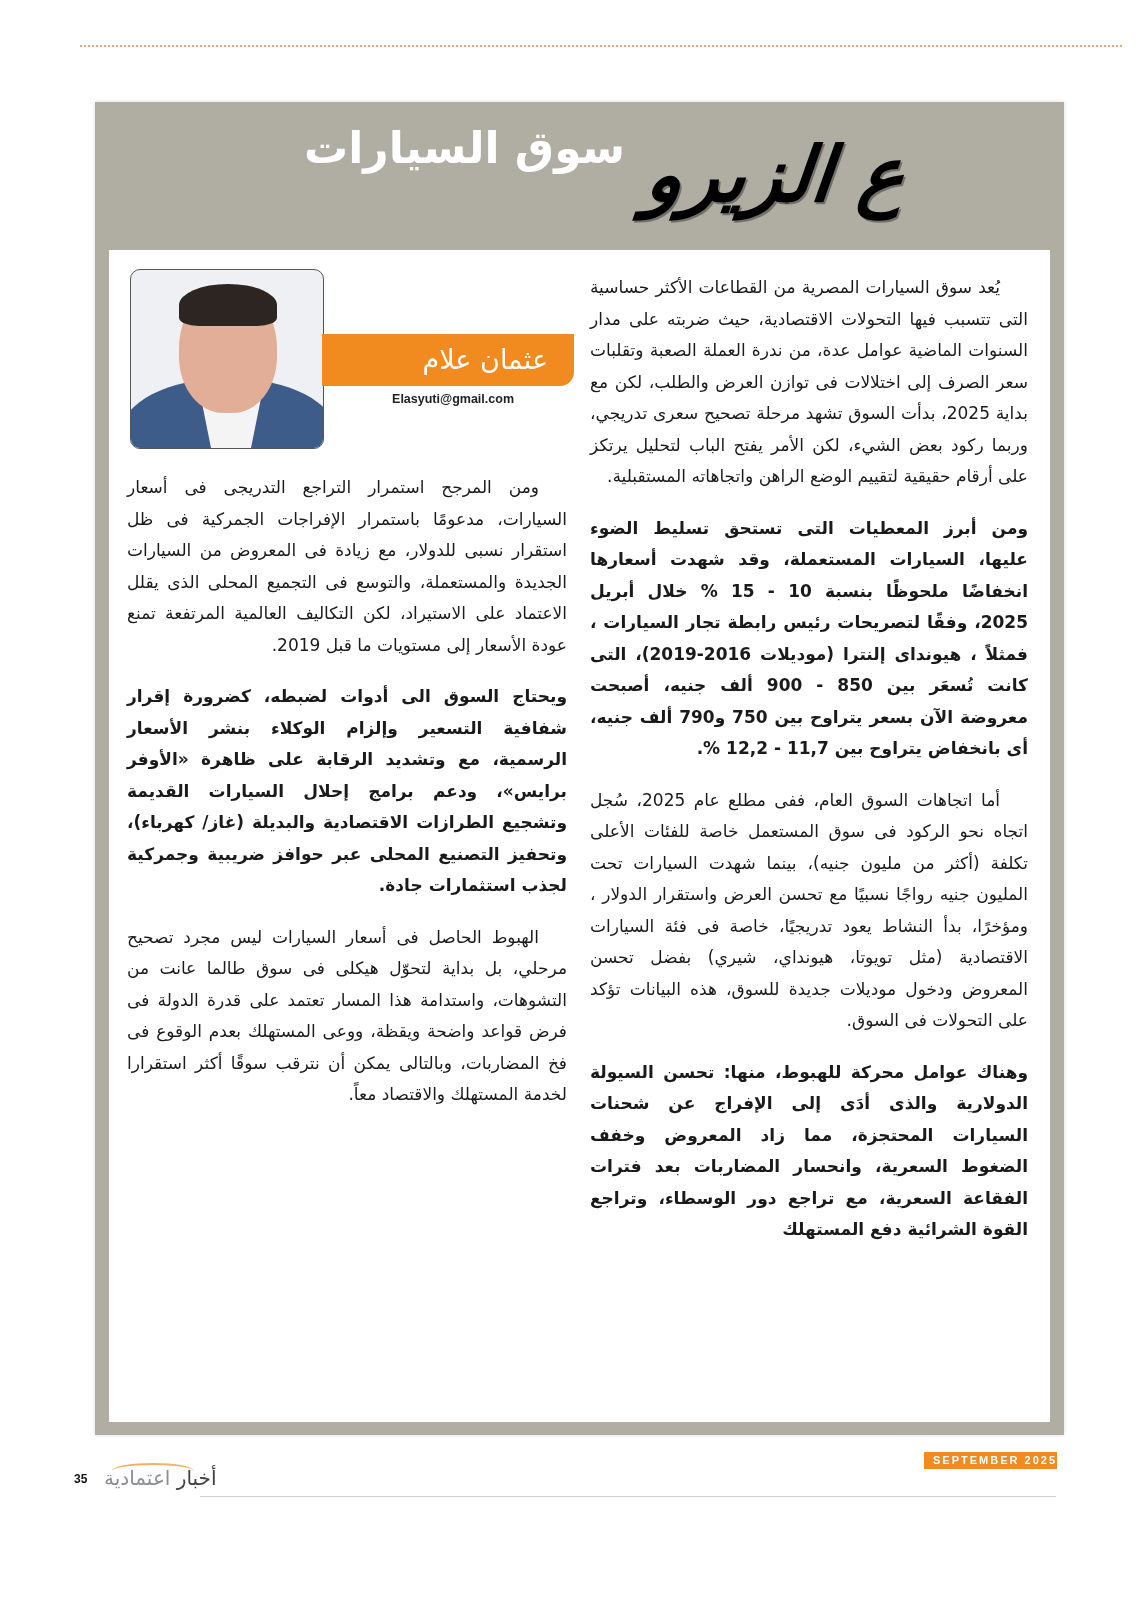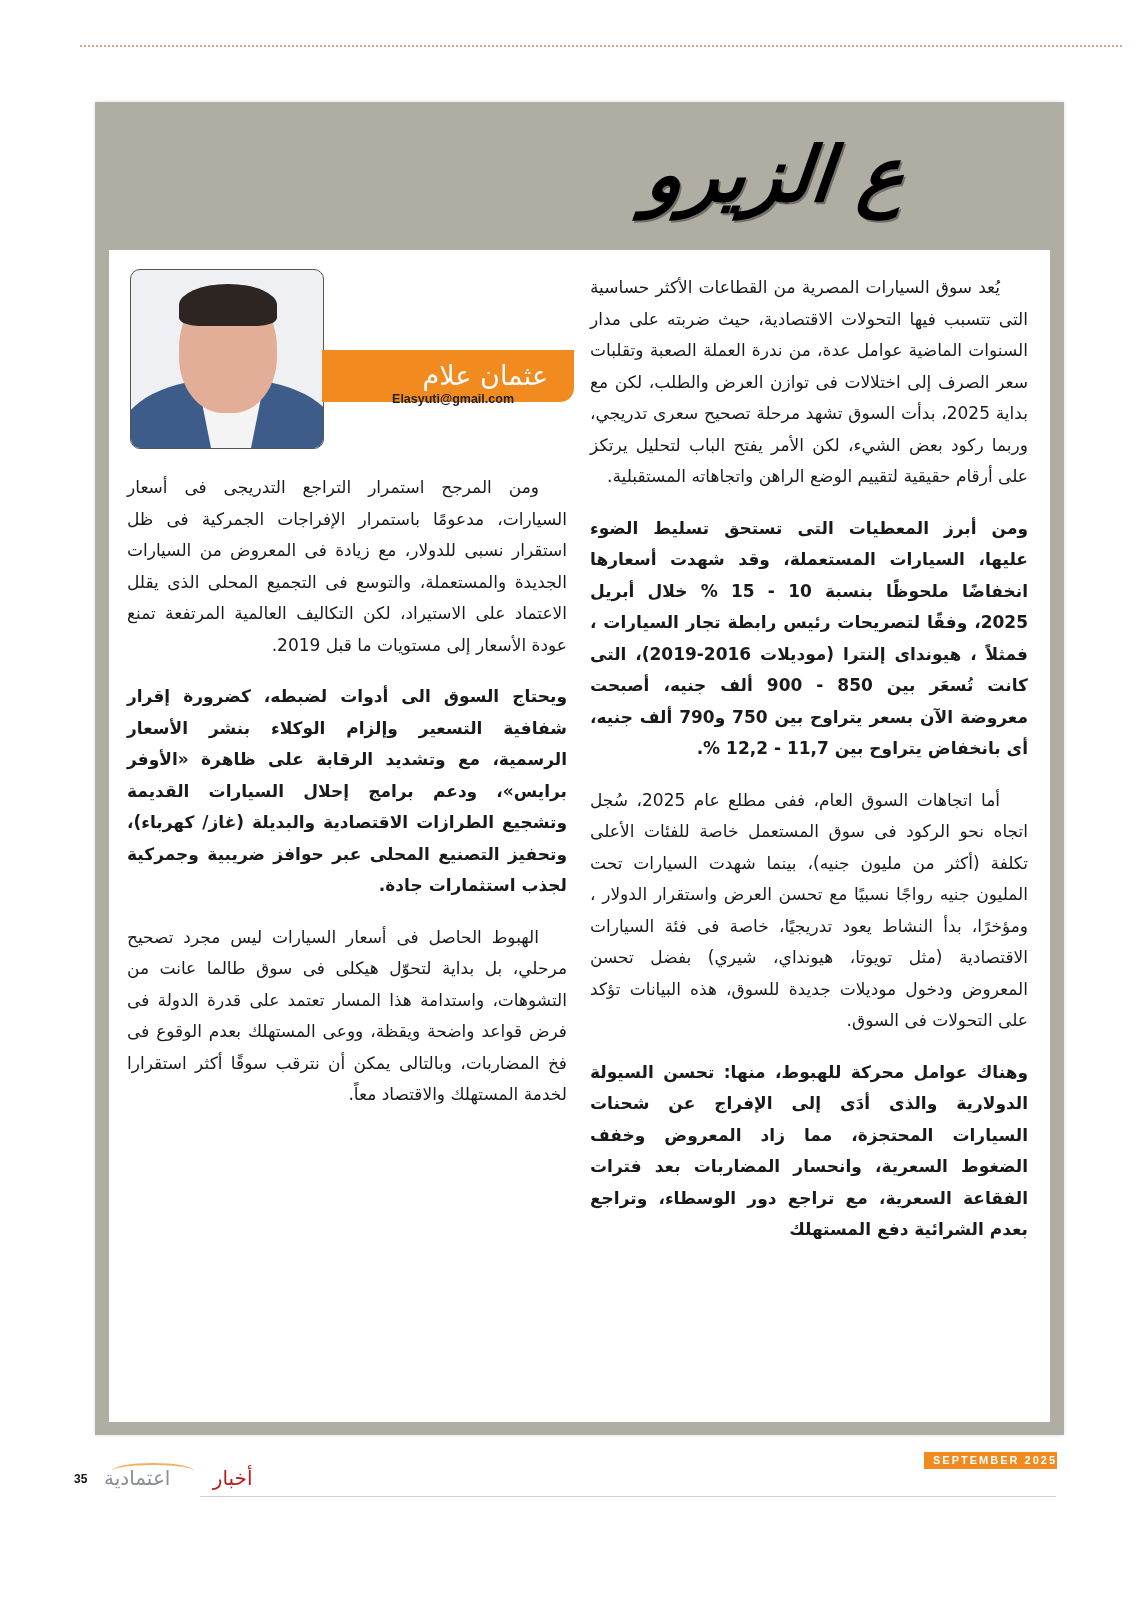--- a/index.html
+++ b/index.html
@@ -29,67 +29,68 @@
            border:1.5px solid #555; border-radius:10px; overflow:hidden;
            background:#eef0f3; }
   .photo .suit { position:absolute; left:-10px; bottom:-40px; width:215px; height:110px;
            background:#3d5c8a; border-radius:60% 60% 0 0; }
   .photo .shirt { position:absolute; left:70px; bottom:-10px; width:60px; height:60px;
            background:#f4f4f4; clip-path:polygon(0 0,100% 0,80% 100%,20% 100%); }
   .photo .head { position:absolute; left:48px; top:18px; width:98px; height:125px;
            background:#e3ae97; border-radius:48% 48% 45% 45%; }
   .photo .hair { position:absolute; left:48px; top:14px; width:98px; height:42px;
            background:#2d2522; border-radius:50% 50% 20% 20%; }
-  .name-bar { position:absolute; left:213px; top:100px; width:252px; height:52px;
+  .name-bar { position:absolute; left:213px; top:84px; width:252px; height:52px;
            background:#f18a1f; border-radius:0 0 14px 0; color:#fff;
            font-size:27px; line-height:52px; text-align:right; padding-right:26px;
            box-sizing:border-box; }
   .email { position:absolute; left:213px; top:142px; width:192px; text-align:right;
            font-family:"Liberation Sans", sans-serif; font-weight:bold; font-size:12.5px;
            color:#222; direction:ltr; }
   .page-num { position:absolute; left:74px; top:1472px; font-family:"Liberation Sans", sans-serif;
            font-weight:bold; font-size:12px; color:#111; direction:ltr; }
   .brand { position:absolute; left:104px; top:1466px; font-size:20px; color:#8a8f96; }
-  .brand .accent { color:#b91c1c;margin-left:36px; }
+  .brand .accent { color:#404040; }
   .brand-arc { position:absolute; left:112px; top:1463px; width:82px; height:14px;
            border-top:2px solid #f2b062; border-radius:50% 50% 0 0; }
   .footer-rule { position:absolute; left:200px; right:90px; top:1496px; height:0;
            border-top:1px solid #cfcfcf; }
   .date-badge { position:absolute; left:924px; top:1452px; width:133px; height:17px;
            background:#f18a1f; color:#fff; font-family:"Liberation Sans", sans-serif;
            font-weight:bold; font-size:11px; letter-spacing:2px; text-align:right;
            line-height:17px; direction:ltr; }
 </style>
 </head>
 <body>
 
 <div class="dotline"></div>
 
 <div class="frame">
   <div class="header">
     <div class="column-logo">ع الزيرو</div>
     <div class="title">
+      <div>سوق السيارات</div>
     </div>
   </div>
 
   <div class="inner">
     <div class="photo">
       <div class="suit"></div>
       <div class="shirt"></div>
       <div class="head"></div>
       <div class="hair"></div>
     </div>
     <div class="name-bar">عثمان علام</div>
     <div class="email">Elasyuti@gmail.com</div>
 
     <div class="col col-right">
       <p class="indent">يُعد سوق السيارات المصرية من القطاعات الأكثر حساسية التى تتسبب فيها التحولات الاقتصادية، حيث ضربته على مدار السنوات الماضية عوامل عدة، من ندرة العملة الصعبة وتقلبات سعر الصرف إلى اختلالات فى توازن العرض والطلب، لكن مع بداية 2025، بدأت السوق تشهد مرحلة تصحيح سعرى تدريجي، وربما ركود بعض الشيء، لكن الأمر يفتح الباب لتحليل يرتكز على أرقام حقيقية لتقييم الوضع الراهن واتجاهاته المستقبلية.</p>
       <p class="bold">ومن أبرز المعطيات التى تستحق تسليط الضوء عليها، السيارات المستعملة، وقد شهدت أسعارها انخفاضًا ملحوظًا بنسبة 10 - 15 % خلال أبريل 2025، وفقًا لتصريحات رئيس رابطة تجار السيارات ، فمثلاً ، هيونداى إلنترا (موديلات 2016-2019)، التى كانت تُسعَر بين 850 - 900 ألف جنيه، أصبحت معروضة الآن بسعر يتراوح بين 750 و790 ألف جنيه، أى بانخفاض يتراوح بين 11,7 - 12,2 %.</p>
       <p class="indent">أما اتجاهات السوق العام، ففى مطلع عام 2025، سُجل اتجاه نحو الركود فى سوق المستعمل خاصة للفئات الأعلى تكلفة (أكثر من مليون جنيه)، بينما شهدت السيارات تحت المليون جنيه رواجًا نسبيًا مع تحسن العرض واستقرار الدولار ، ومؤخرًا، بدأ النشاط يعود تدريجيًا، خاصة فى فئة السيارات الاقتصادية (مثل تويوتا، هيونداي، شيري) بفضل تحسن المعروض ودخول موديلات جديدة للسوق، هذه البيانات تؤكد على التحولات فى السوق.</p>
-      <p class="bold">وهناك عوامل محركة للهبوط، منها: تحسن السيولة الدولارية والذى أدَى إلى الإفراج عن شحنات السيارات المحتجزة، مما زاد المعروض وخفف الضغوط السعرية، وانحسار المضاربات بعد فترات الفقاعة السعرية، مع تراجع دور الوسطاء، وتراجع بعدم الشرائية دفع المستهلك</p>
+      <p class="bold">وهناك عوامل محركة للهبوط، منها: تحسن السيولة الدولارية والذى أدَى إلى الإفراج عن شحنات السيارات المحتجزة، مما زاد المعروض وخفف الضغوط السعرية، وانحسار المضاربات بعد فترات الفقاعة السعرية، مع تراجع دور الوسطاء، وتراجع القوة الشرائية دفع المستهلك</p>
     </div>
 
     <div class="col col-left">
       <p class="indent">ومن المرجح استمرار التراجع التدريجى فى أسعار السيارات، مدعومًا باستمرار الإفراجات الجمركية فى ظل استقرار نسبى للدولار، مع زيادة فى المعروض من السيارات الجديدة والمستعملة، والتوسع فى التجميع المحلى الذى يقلل الاعتماد على الاستيراد، لكن التكاليف العالمية المرتفعة تمنع عودة الأسعار إلى مستويات ما قبل 2019.</p>
       <p class="bold">ويحتاج السوق الى أدوات لضبطه، كضرورة إقرار شفافية التسعير وإلزام الوكلاء بنشر الأسعار الرسمية، مع وتشديد الرقابة على ظاهرة «الأوفر برايس»، ودعم برامج إحلال السيارات القديمة وتشجيع الطرازات الاقتصادية والبديلة (غاز/ كهرباء)، وتحفيز التصنيع المحلى عبر حوافز ضريبية وجمركية لجذب استثمارات جادة.</p>
       <p class="indent">الهبوط الحاصل فى أسعار السيارات ليس مجرد تصحيح مرحلي، بل بداية لتحوّل هيكلى فى سوق طالما عانت من التشوهات، واستدامة هذا المسار تعتمد على قدرة الدولة فى فرض قواعد واضحة ويقظة، ووعى المستهلك بعدم الوقوع فى فخ المضاربات، وبالتالى يمكن أن نترقب سوقًا أكثر استقرارا لخدمة المستهلك والاقتصاد معاً.</p>
     </div>
   </div>
 </div>
 

